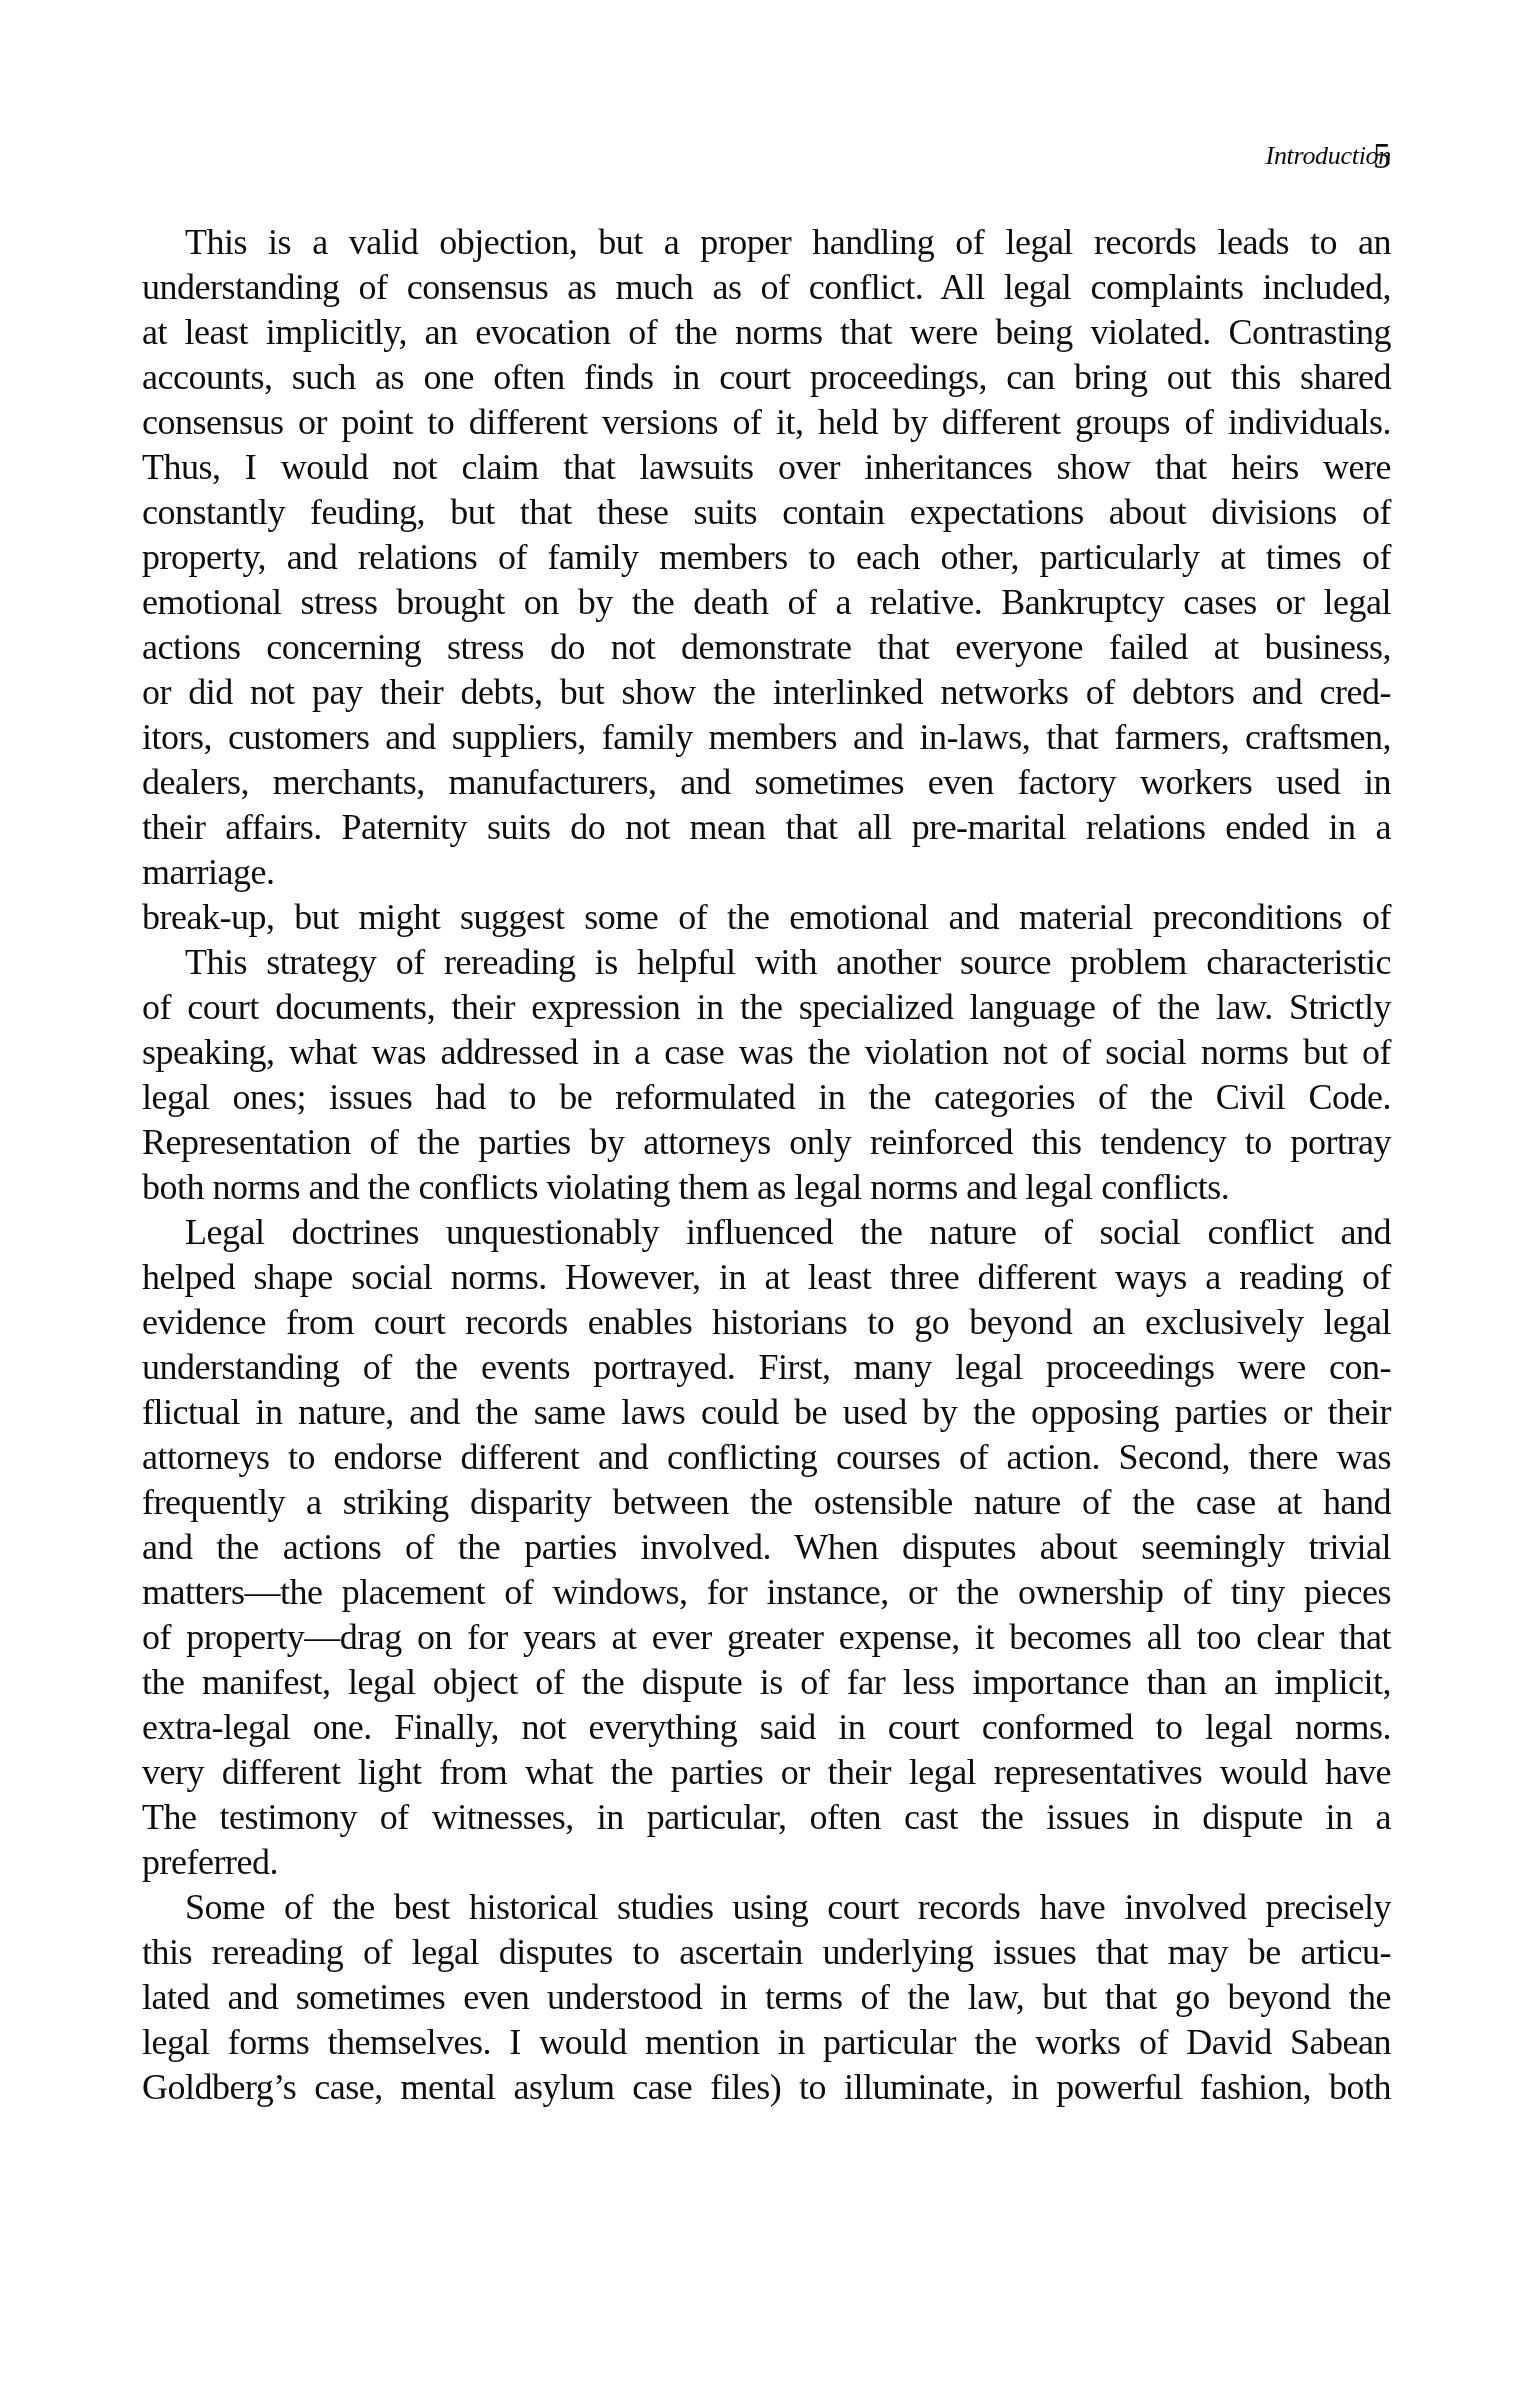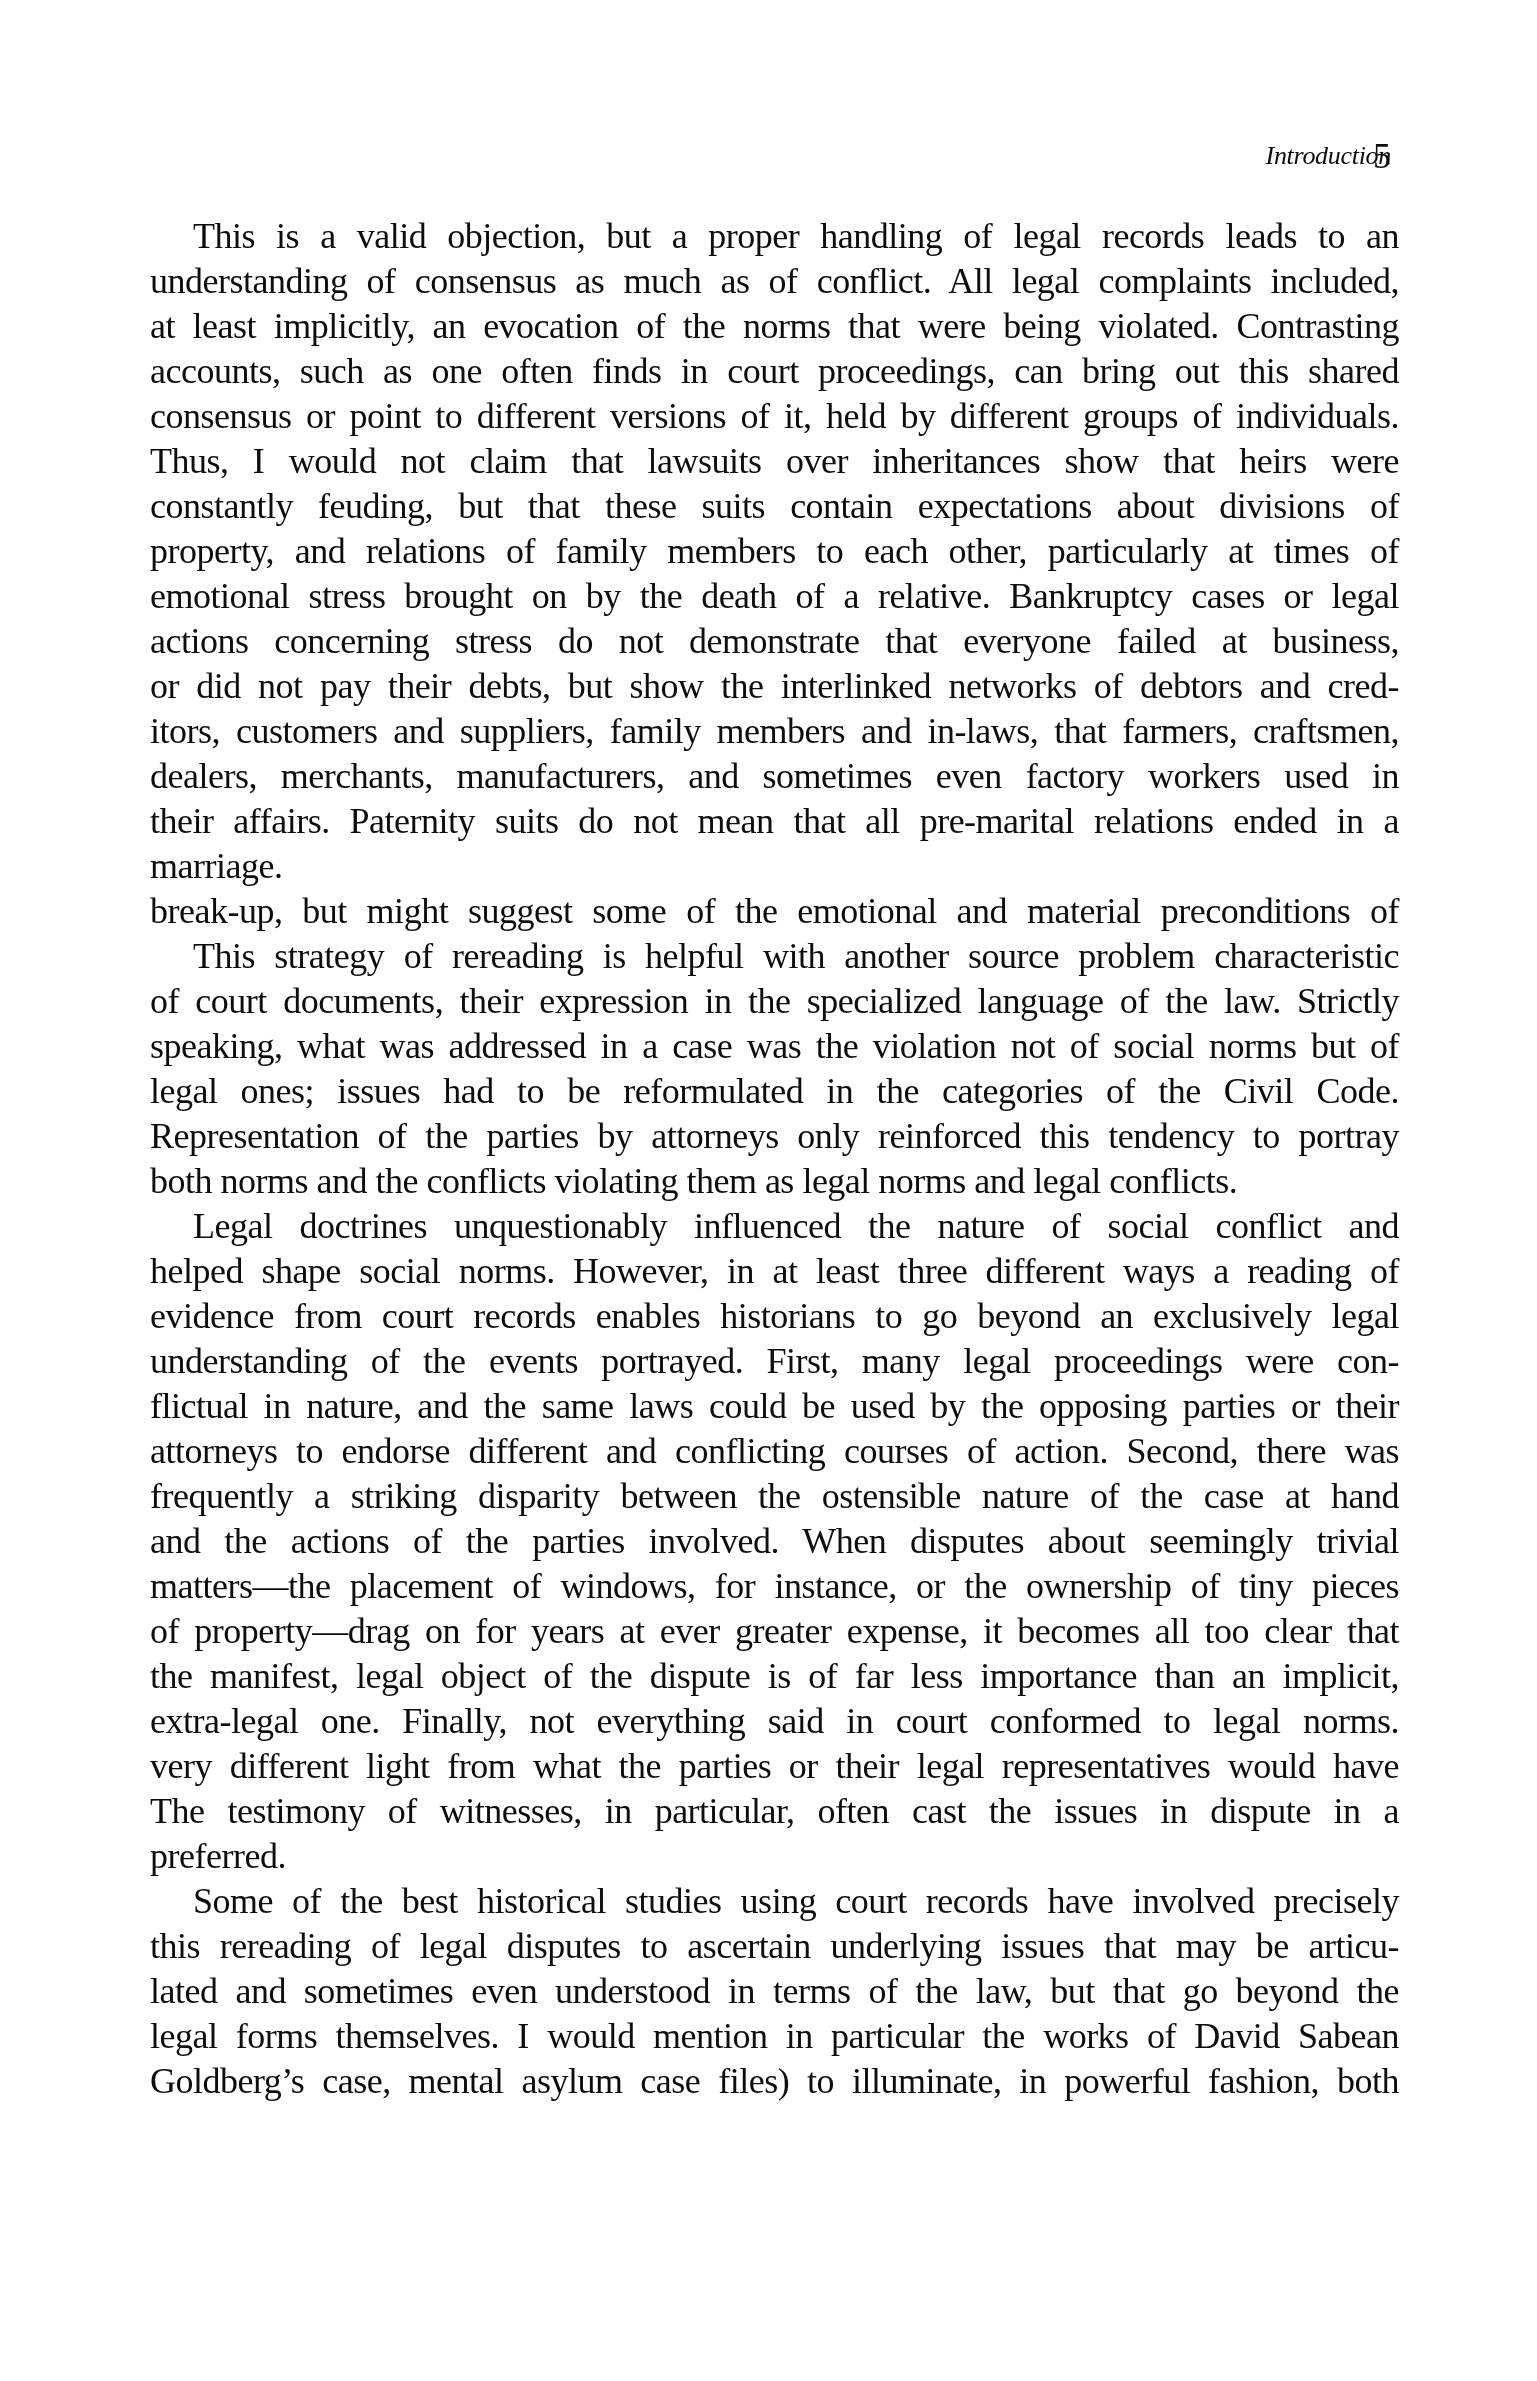--- a/index.html
+++ b/index.html
@@ -41,23 +41,22 @@
   .page-number {
     position: absolute;
     right: 0;
     top: 0;
     font-size: 36px;
     line-height: 56px;
   }
   .text-block {
     position: absolute;
     left: 142px;
-    top: 214px;
+    top: 220px;
     width: 1249px;
-    margin-left: 8px;
   }
   .line {
     display: block;
     height: 45px;
     line-height: 45px;
     font-size: 36px;
     white-space: nowrap;
     text-align: justify;
     text-align-last: justify;
     letter-spacing: -0.5px;

